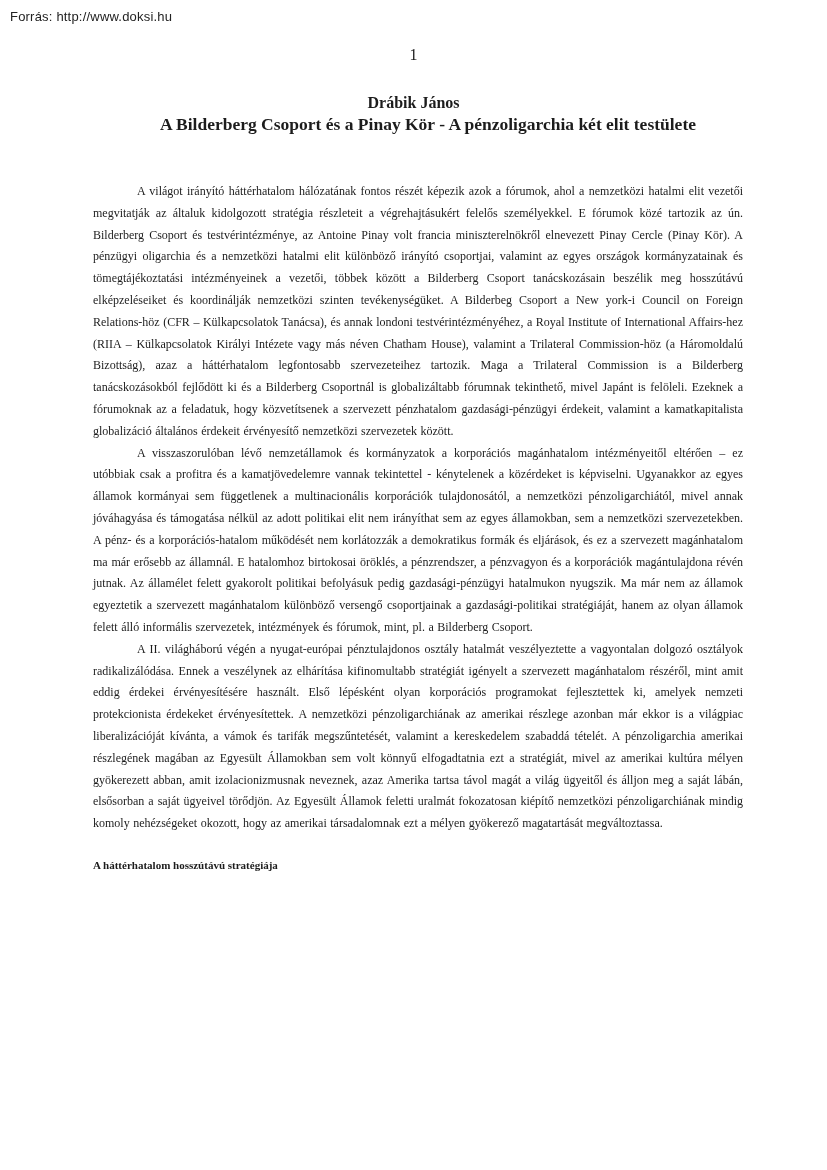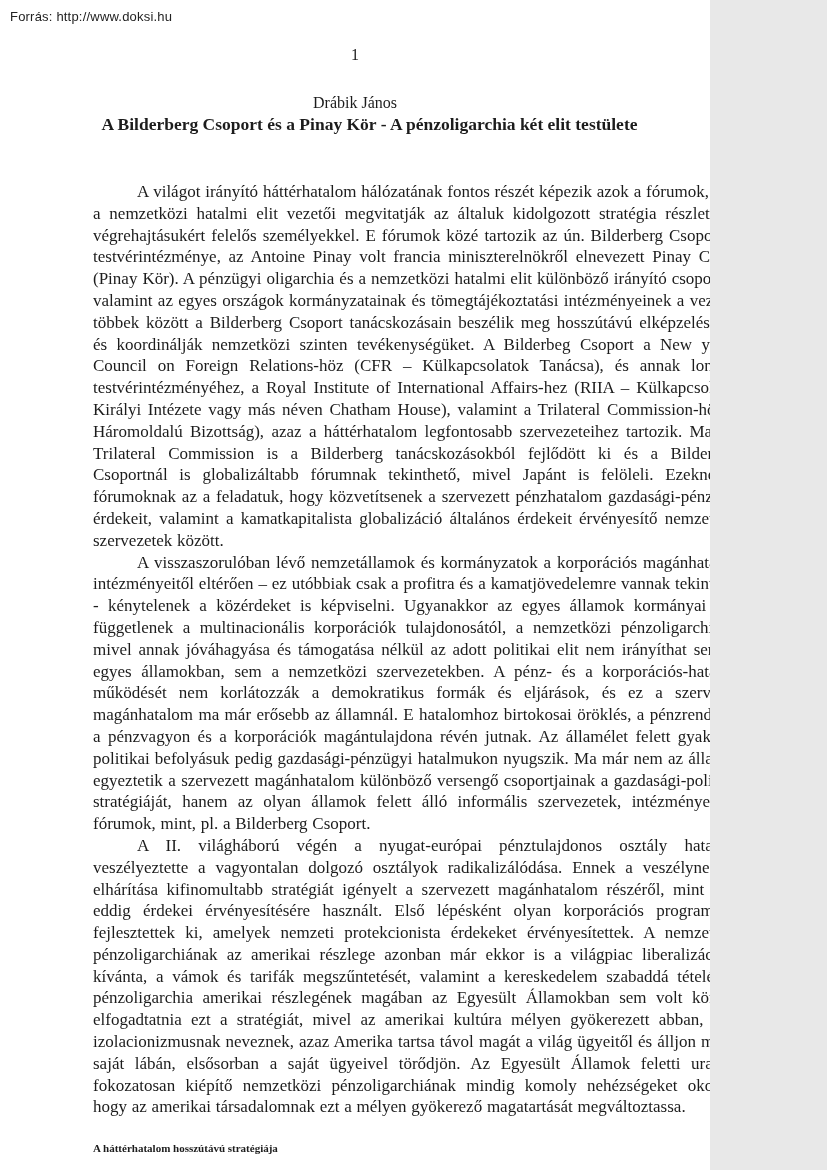--- a/index.html
+++ b/index.html
@@ -2,21 +2,21 @@
 <html><head>
 <meta charset="utf-8">
 <style>
   html, body {
     margin: 0;
     padding: 0;
     background: #e8e8e8;
   }
   .page {
     position: relative;
-    width: 710px;
+    width: 827px;
     height: 1170px;
     background: #ffffff;
     overflow: hidden;
     font-family: "Liberation Serif", serif;
     color: #1c1c1c;
   }
   .source-label {
     position: absolute;
     top: 9px;
     left: 10px;
@@ -35,39 +35,39 @@
   }
   .doc-heading {
     position: absolute;
     top: 94px;
     left: 0;
     right: 0;
     text-align: center;
   }
   .author {
     font-size: 16px;
-    font-weight: normal;
+    font-weight: bold;
   }
   .title {
     margin: 2px 0 0 0;
     font-size: 17.5px;
     font-weight: bold;
     padding-left: 29px;
   }
   .body-block {
     position: absolute;
     top: 181px;
     left: 93px;
     width: 650px;
   }
   .body-block p {
     margin: 0;
     text-indent: 44px;
     text-align: justify;
-    font-size: 17px;
+    font-size: 12px;
     line-height: 21.8px;
     word-spacing: 0.5px;
   }
   .section-heading {
     margin: 24px 0 0 0;
     font-size: 11px;
     font-weight: bold;
     text-align: left;
   }
 </style>

